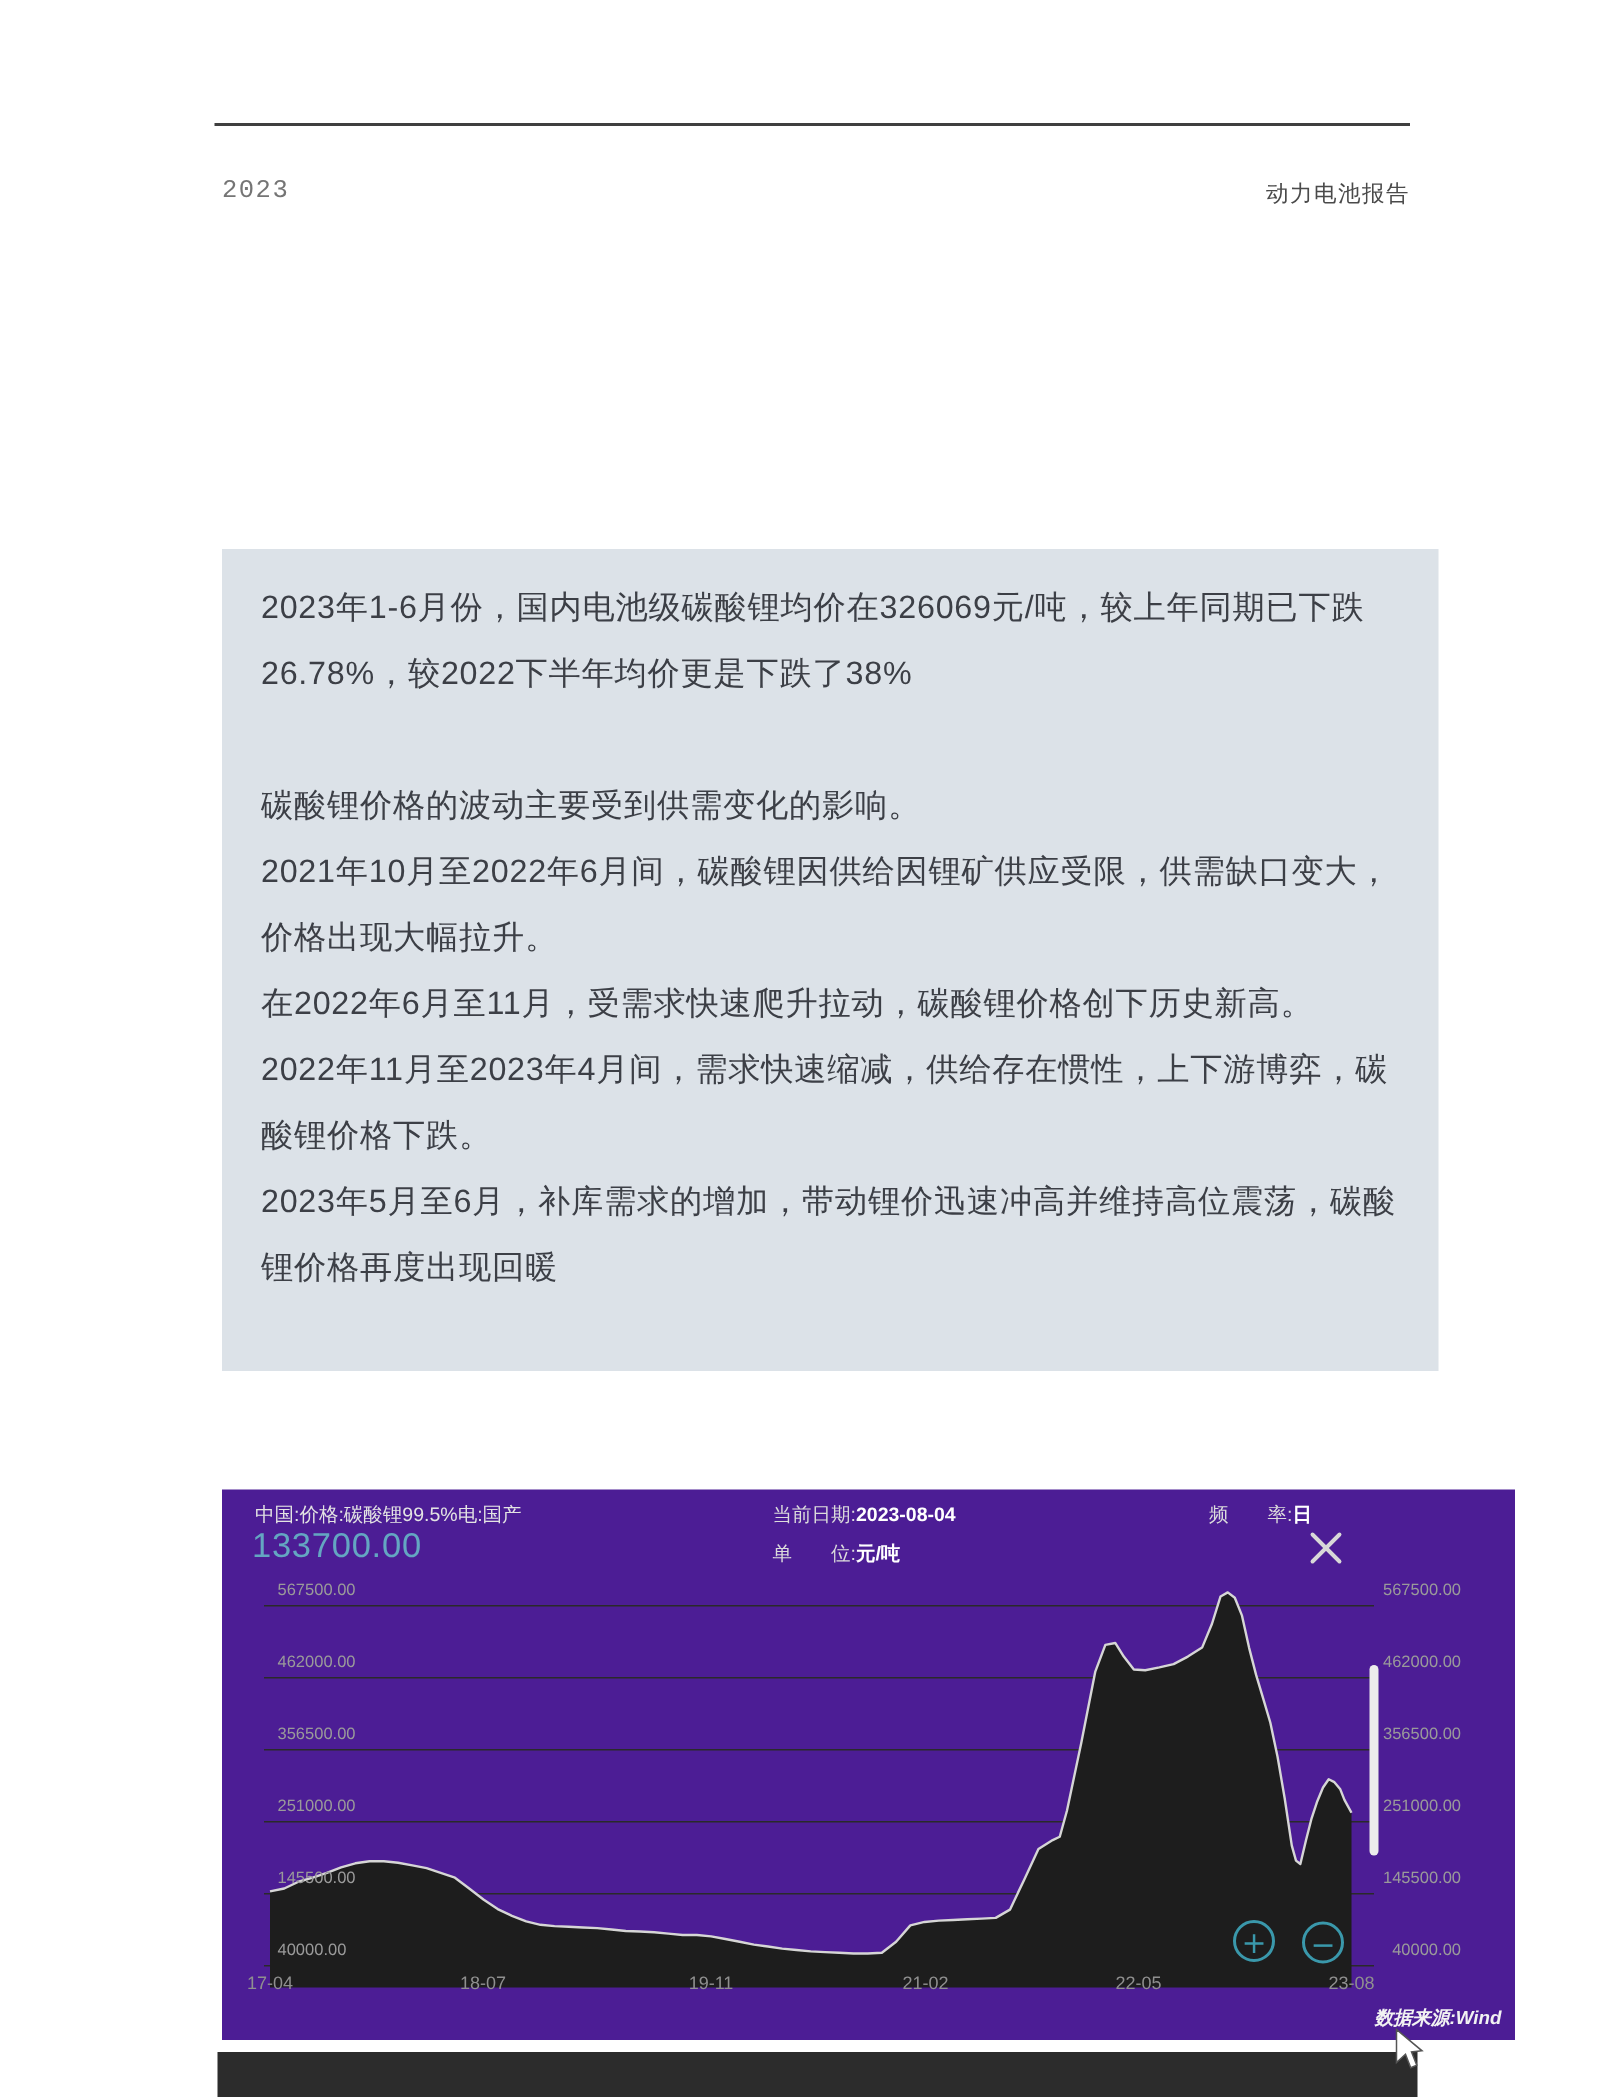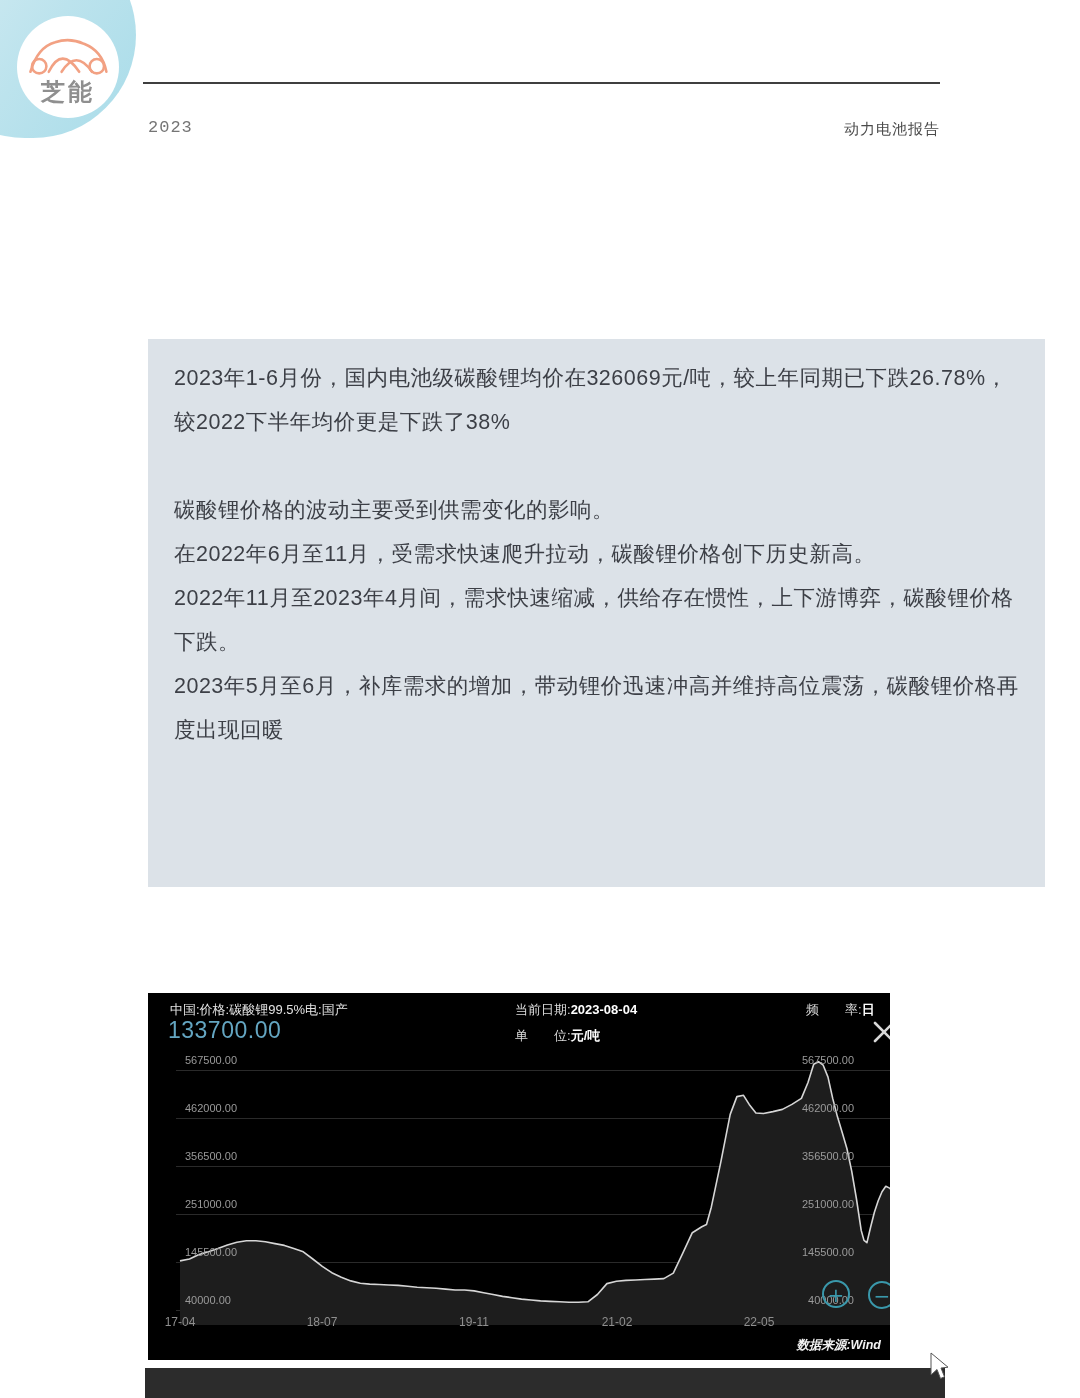--- a/index.html
+++ b/index.html
@@ -19,27 +19,27 @@
   
   .header-line{position:absolute;left:143px;top:82px;width:797px;height:2px;background:#3f3f3f;}
   .header-year{position:absolute;left:148px;top:118px;font-size:17px;color:#757575;letter-spacing:1px;font-family:Liberation Mono, monospace;}
   .header-report{position:absolute;top:120px;right:140px;font-size:15px;color:#4a4a4a;letter-spacing:1px;}
 
   
   .title{position:absolute;left:146px;top:228px;margin:0;font-size:47px;font-weight:500;color:#353535;letter-spacing:2px;}
   .subtitle{position:absolute;left:147px;top:938px;margin:0;font-size:28px;font-weight:500;color:#e8822b;letter-spacing:1px;}
 
   
-  .intro{position:absolute;left:148px;top:339px;width:897px;height:548px;background:#dce2e8;box-sizing:border-box;
+  .intro{position:absolute;left:148px;top:366px;width:811px;height:548px;background:#dce2e8;box-sizing:border-box;
          padding:17px 26px 12px 26px;}
   .intro p{margin:0;font-size:21.5px;line-height:44px;color:#3c3f46;letter-spacing:0.5px;}
   .intro p.gap{margin-bottom:44px;}
 
   
-  .chart{position:absolute;left:148px;top:993px;width:742px;height:367px;background:#000000;overflow:hidden;}
+  .chart{position:absolute;left:148px;top:993px;width:862px;height:367px;background:#4c1d95;overflow:hidden;}
   .c-name{position:absolute;left:22px;top:8px;font-size:13px;color:#e3e3e3;}
   .c-value{position:absolute;left:20px;top:24px;font-size:23px;color:#64a6c2;letter-spacing:0.5px;}
   .c-date{position:absolute;left:367px;top:8px;font-size:13px;color:#dcdcdc;}
   .c-date b{color:#ffffff;}
   .c-unit{position:absolute;left:367px;top:34px;font-size:13px;color:#dcdcdc;}
   .c-freq{position:absolute;left:658px;top:8px;font-size:13px;color:#dcdcdc;}
   .pre{white-space:pre;}
   .c-unit b,.c-freq b{color:#ffffff;}
   .c-close{position:absolute;left:723px;top:26px;width:26px;height:26px;cursor:pointer;}
 
@@ -67,44 +67,30 @@
 
   
   .bottom-bar{position:absolute;left:145px;top:1368px;width:800px;height:30px;background:#2c2c2c;}
   .cursor{position:absolute;left:929px;top:1352px;}
 </style>
 </head>
 <body>
 
 <div class="page">
 
-  <div class="logo">
-    <div class="logo-pill"></div>
-    <div class="logo-circle">
-      <svg class="logo-car" width="80" height="46" viewBox="0 0 100 56">
-        <g fill="none" stroke="#f2a183" stroke-width="3.2" stroke-linecap="round">
-          <circle cx="14" cy="42" r="9"></circle>
-          <circle cx="86" cy="42" r="9"></circle>
-          <path d="M3,49 Q12,18 34,12 Q52,6 70,14 Q93,23 98,49"></path>
-          <path d="M26,49 Q42,16 64,49"></path>
-          <path d="M42,49 Q60,20 80,49"></path>
-        </g>
-      </svg>
-      <div class="logo-text">芝能</div>
-    </div>
-  </div>
 
   <div class="header-line"></div>
   <div class="header-year">2023</div>
   <div class="header-report">动力电池报告</div>
 
 
   <div class="intro">
     <p class="gap">2023年1-6月份，国内电池级碳酸锂均价在326069元/吨，较上年同期已下跌26.78%，较2022下半年均价更是下跌了38%</p>
     <p>碳酸锂价格的波动主要受到供需变化的影响。</p>
+    <p>2021年10月至2022年6月间，碳酸锂因供给因锂矿供应受限，供需缺口变大，价格出现大幅拉升。</p>
     <p>在2022年6月至11月，受需求快速爬升拉动，碳酸锂价格创下历史新高。</p>
     <p>2022年11月至2023年4月间，需求快速缩减，供给存在惯性，上下游博弈，碳酸锂价格下跌。</p>
     <p>2023年5月至6月，补库需求的增加，带动锂价迅速冲高并维持高位震荡，碳酸锂价格再度出现回暖</p>
   </div>
 
 
   <div class="chart">
     <div class="c-name">中国:价格:碳酸锂99.5%电:国产</div>
     <div class="c-value">133700.00</div>
     <div class="c-date"><span class="pre">当前日期:</span><b>2023-08-04</b></div>

